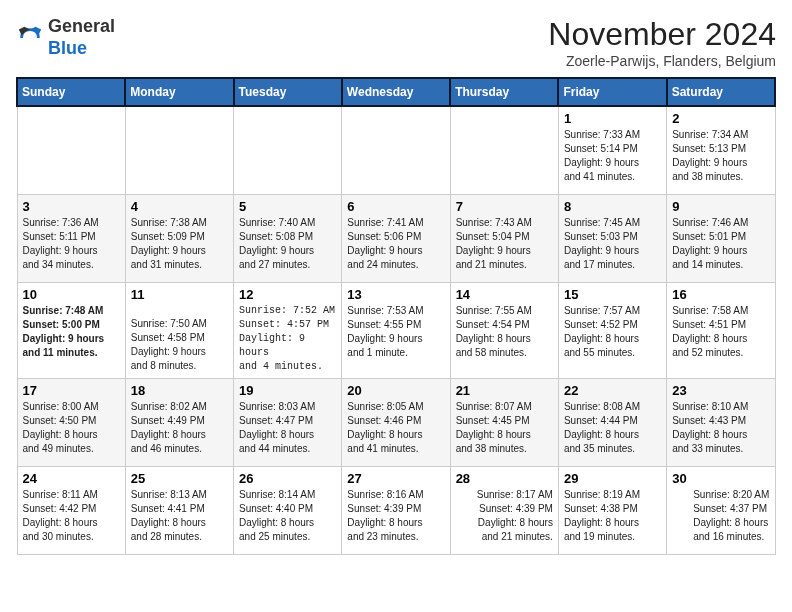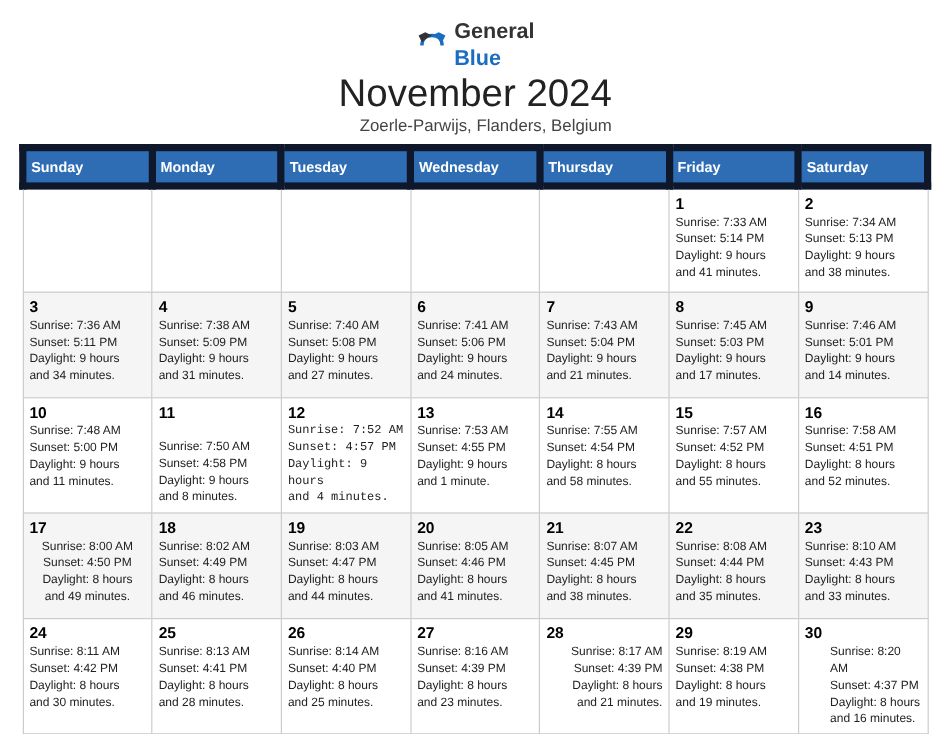--- a/index.html
+++ b/index.html
@@ -6,23 +6,22 @@
     body {
       font-family: Arial, sans-serif;
       background: #fff;
       width: 792px;
       min-height: 612px;
       padding: 16px;
     }
     .header-area {
       display: flex;
       justify-content: space-between;
-      align-items: center;
+      align-items: flex-start;
       margin-bottom: 8px;
-      flex-direction: column;
     }
     .logo {
       display: flex;
       align-items: center;
       gap: 4px;
     }
     .logo-text {
       font-size: 18px;
       font-weight: bold;
       line-height: 1.2;
@@ -50,21 +49,21 @@
       border-collapse: collapse;
       table-layout: fixed;
     }
     thead tr th {
       background-color: #2e6db4;
       color: #fff;
       font-size: 12px;
       font-weight: bold;
       padding: 6px 4px;
       text-align: left;
-      border: 6px solid #0f172a;
+      border: 2px solid #0f172a;
     }
     tbody tr td {
       vertical-align: top;
       border: 1px solid #ccc;
       padding: 4px 5px;
       font-size: 10.5px;
       height: 88px;
       background: #fff;
     }
     tbody tr:nth-child(even) td {
@@ -187,21 +186,21 @@
           <span class="day-number">9</span>
           <div class="day-info" style="white-space: pre-line;">Sunrise: 7:46 AM
 Sunset: 5:01 PM
 Daylight: 9 hours
 and 14 minutes.</div>
         </td>
       </tr>
       <tr>
         <td>
           <span class="day-number">10</span>
-          <div class="day-info" style="white-space: pre-line;">Sunrise: 7:48 AM
+          <div class="day-info" style="white-space: pre-line; font-weight: bold;">Sunrise: 7:48 AM
 Sunset: 5:00 PM
 Daylight: 9 hours
 and 11 minutes.</div>
         </td>
         <td>
           <span class="day-number">11</span>
           <div class="day-info" style="white-space: pre-line; margin-top: 15px;">Sunrise: 7:50 AM
 Sunset: 4:58 PM
 Daylight: 9 hours
 and 8 minutes.</div>
@@ -238,21 +237,21 @@
           <span class="day-number">16</span>
           <div class="day-info" style="white-space: pre-line;">Sunrise: 7:58 AM
 Sunset: 4:51 PM
 Daylight: 8 hours
 and 52 minutes.</div>
         </td>
       </tr>
       <tr>
         <td>
           <span class="day-number">17</span>
-          <div class="day-info" style="white-space: pre-line; text-align: center;">Sunrise: 8:00 AM
+          <div class="day-info" style="white-space: pre-line;">Sunrise: 8:00 AM
 Sunset: 4:50 PM
 Daylight: 8 hours
 and 49 minutes.</div>
         </td>
         <td>
           <span class="day-number">18</span>
           <div class="day-info" style="white-space: pre-line;">Sunrise: 8:02 AM
 Sunset: 4:49 PM
 Daylight: 8 hours
 and 46 minutes.</div>

